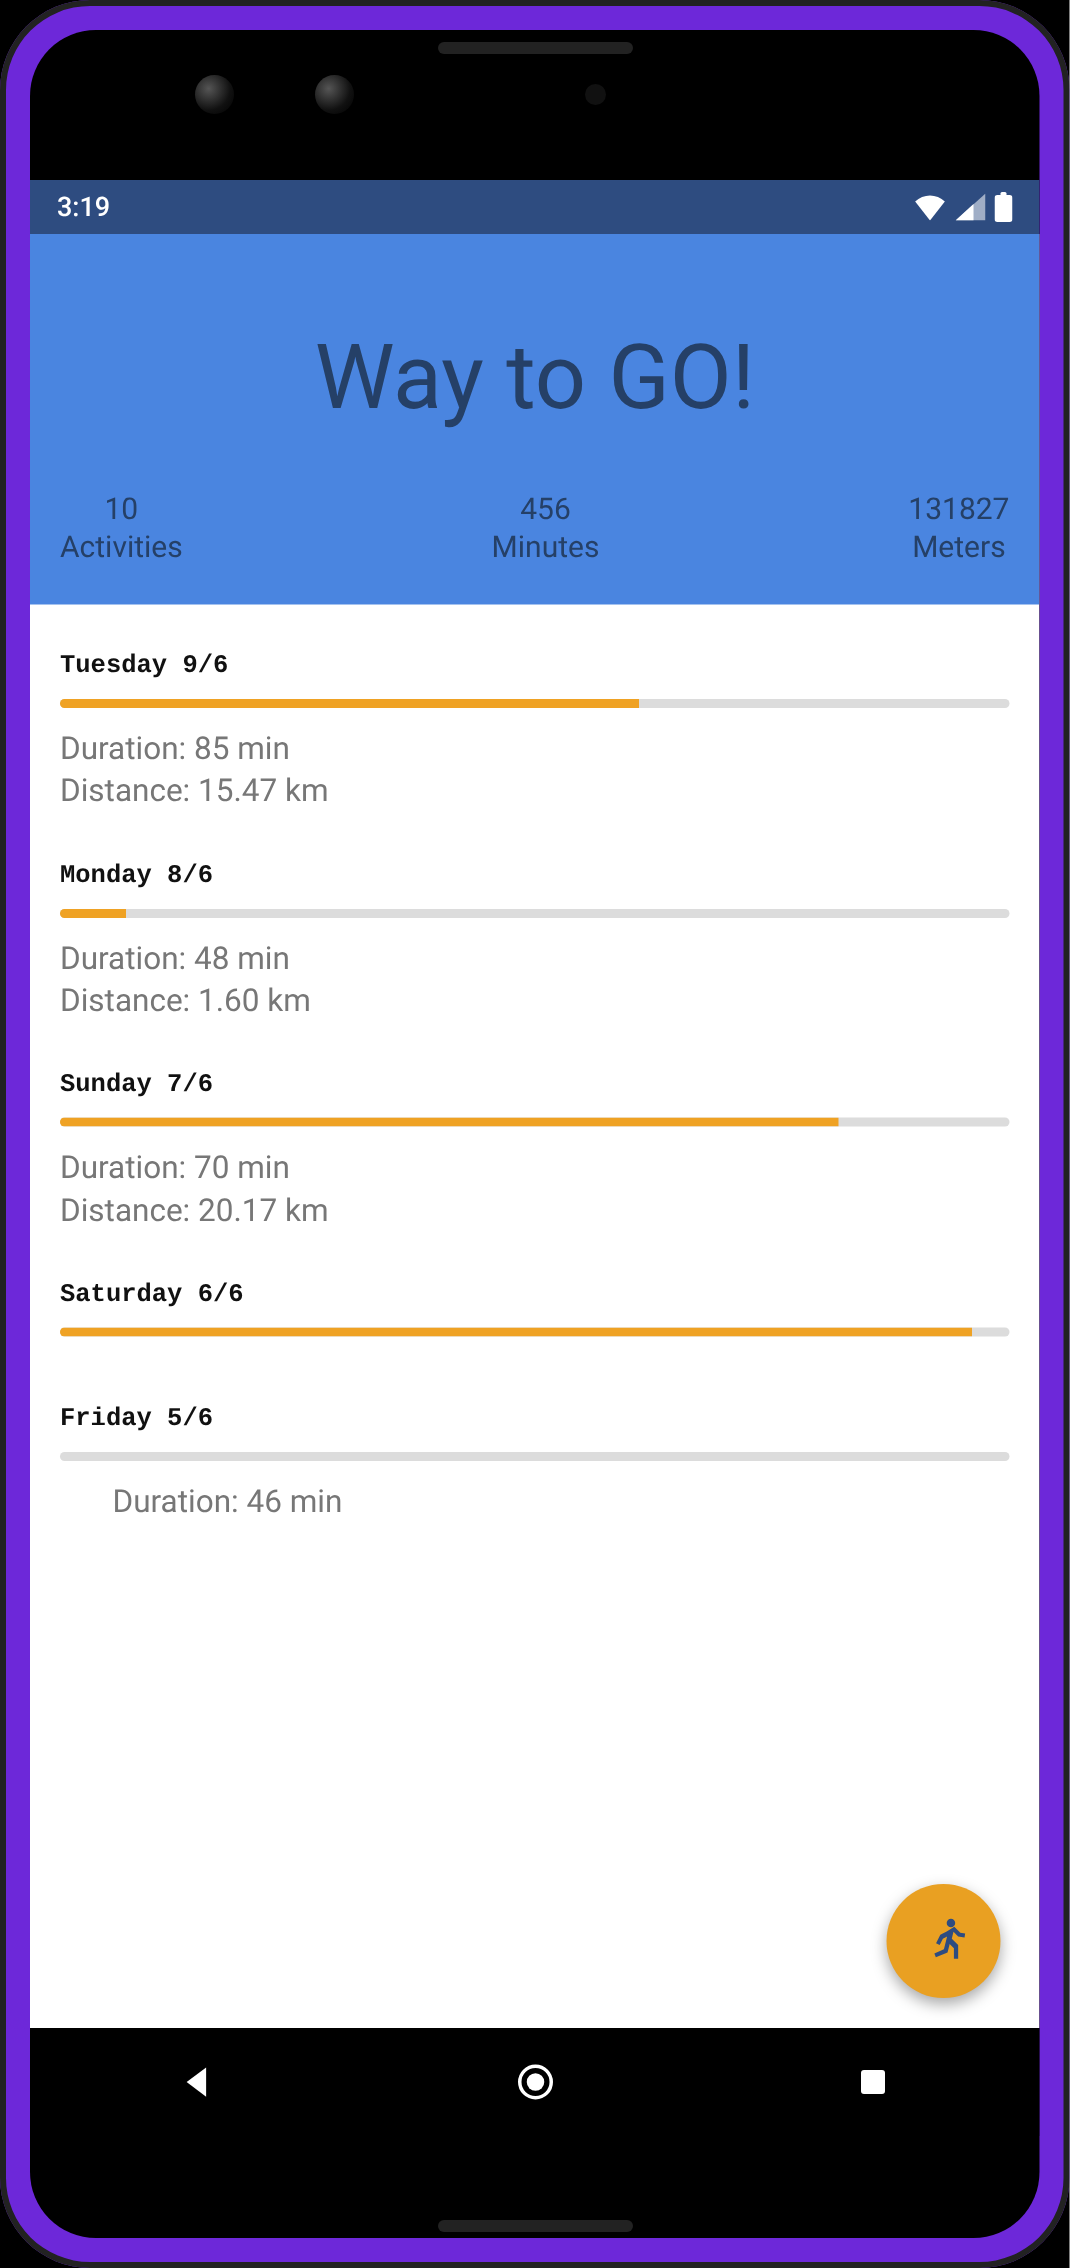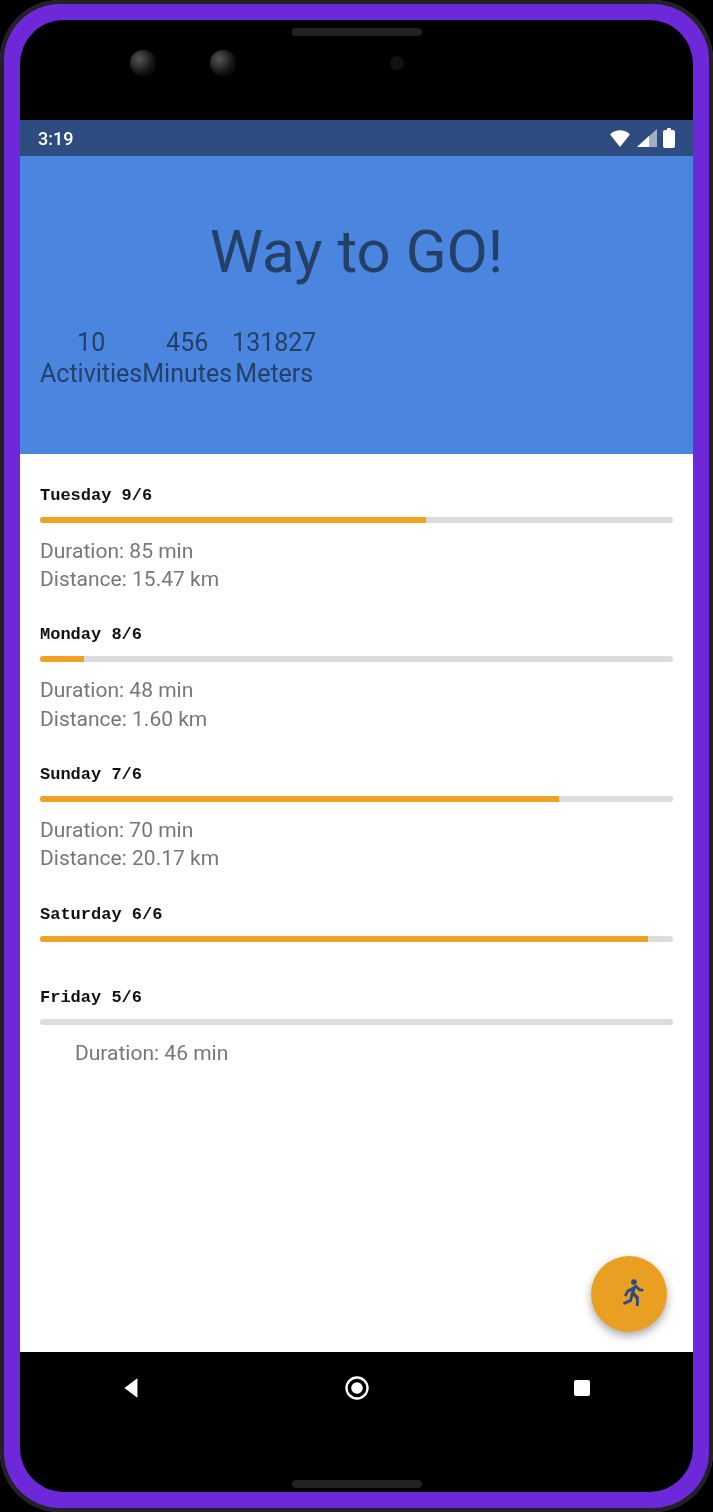--- a/index.html
+++ b/index.html
@@ -75,34 +75,34 @@
   .screen {
     flex: 1;
     background: #fff;
     display: flex;
     flex-direction: column;
     overflow: hidden;
     position: relative;
   }
   .header {
     background: #4A85E0;
-    padding: 60px 20px 64px 20px;
+    padding: 60px 20px 26px 20px;
     text-align: center;
   }
   .header-title {
     font-size: 60px;
     font-weight: 400;
     color: #254067;
     margin-bottom: 40px;
   }
   .stats-row {
     display: flex;
-    justify-content: flex-start;
+    justify-content: space-between;
     color: #254067;
-    font-size: 25px;
+    font-size: 20px;
   }
   .stat { text-align: center; line-height: 1.25; }
   .list {
     flex: 1;
     overflow: hidden;
     padding: 10px 20px 0 20px;
   }
   .activity-item { padding: 22px 0 10px 0; }
   .activity-title {
     font-size: 17px;

